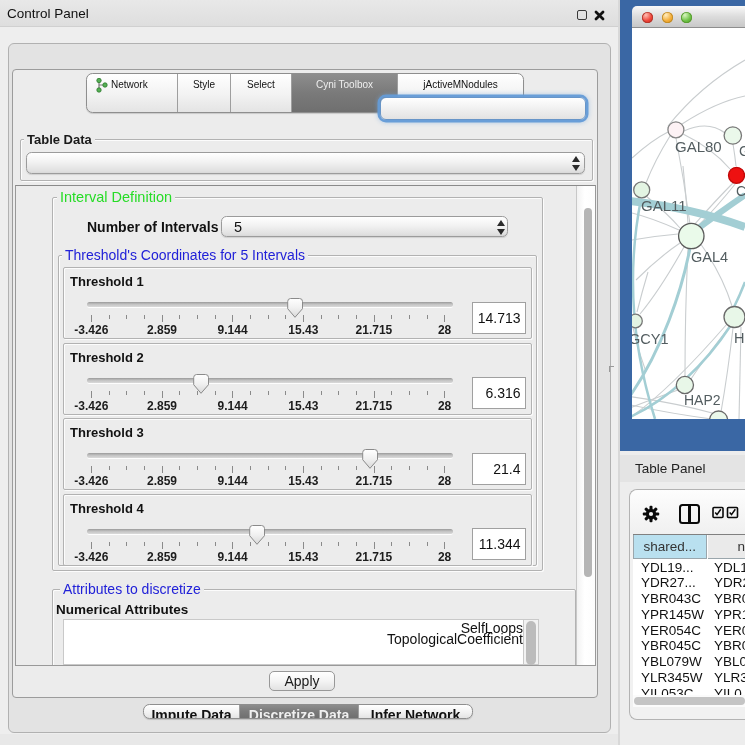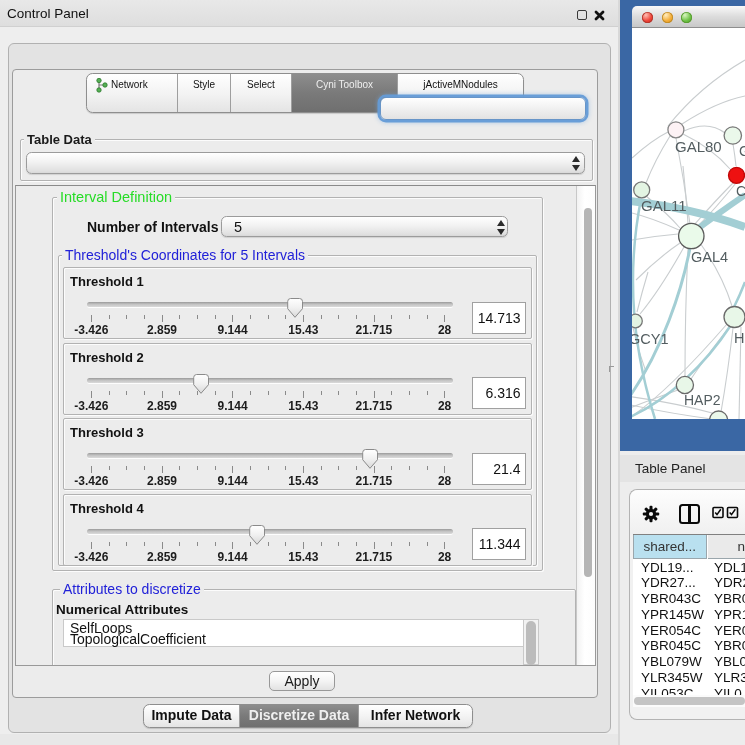--- a/index.html
+++ b/index.html
@@ -173,38 +173,38 @@
               </linearGradient>
             </defs>
             <path d="M3.5,0.5 h9 a3,3 0 0 1 3,3 v7.2 L8,19.3 L0.7,10.7 V3.5 a3,3 0 0 1 2.8,-3 z" fill="url(#tg3)" stroke="#8a8a8a" stroke-width="1"></path>
           </svg>
   <div class="vbox" style="left:407.5px;top:33.5px;">11.344</div>
 </div>
 
   <div class="abs etched" style="left:36px;top:403px;width:524px;height:90px;"></div>
   <div class="glabel" style="left:44px;top:396px;font-size:14px;color:#2121d8;">Attributes to discretize</div>
   <div class="abs" style="left:40px;top:416px;font-size:13.5px;font-weight:bold;color:#111;">Numerical Attributes</div>
-  <div class="abs" style="left:47px;top:433px;width:460px;height:28px;background:#ffffff;border:1px solid #c9c9c9;border-right:none;">
+  <div class="abs" style="left:47px;top:433px;width:460px;height:46px;background:#ffffff;border:1px solid #c9c9c9;border-right:none;text-align:right;">
     <div style="padding-left:6px;height:13.4px;line-height:13.4px;font-size:14px;color:#111;padding-top:2px;">SelfLoops</div>
     <div style="padding-left:6px;height:13.4px;line-height:13.4px;font-size:14px;color:#111;">TopologicalCoefficient</div>
   </div>
   <div class="abs" style="left:507px;top:433px;width:16px;height:46px;background:#f2f2f2;border:1px solid #c9c9c9;">
     <div class="abs" style="left:2px;top:1px;width:10px;height:44px;background:#bcbcbc;border-radius:5px;"></div>
   </div>
  </div>
 
  <div class="abs" style="left:560px;top:0;width:20px;height:479px;background:linear-gradient(90deg,#f2f2f2,#ffffff 40%,#fcfcfc);border-left:1px solid #c8c8c8;">
    <div class="abs" style="left:6.5px;top:22px;width:8px;height:369px;background:#b5b5b5;border-radius:4.5px;"></div>
  </div>
 </div>
 
 
 <div class="abs" style="left:269px;top:671px;width:66px;height:20px;border:1px solid #989898;border-radius:5px;background:linear-gradient(180deg,#ffffff,#f4f4f4 50%,#e2e2e2);text-align:center;line-height:18px;font-size:14px;color:#1a1a1a;">Apply</div>
 
-<div class="seg" style="left:143px;top:704px;height:24px;font-size:14px;">
+<div class="seg" style="left:143px;top:704px;height:15px;font-size:14px;">
   <div style="width:96px;line-height:20px;font-weight:bold;">Impute Data</div>
   <div class="on" style="width:119px;line-height:20px;font-weight:bold;">Discretize Data</div>
   <div style="width:113px;line-height:20px;font-weight:bold;">Infer Network</div>
 </div>
 
 <div class="abs" style="left:609px;top:366px;width:5px;height:6px;border-left:1.5px solid #9a9a9a;border-top:1.5px solid #9a9a9a;"></div>
 <div class="abs" style="left:0;top:734px;width:618px;height:11px;background:#e8e8e8;"></div>
 
 <div class="abs" style="left:618px;top:0;width:2px;height:745px;background:#d8d8d8;"></div>
 <div class="abs" style="left:620px;top:0;width:125px;height:451px;background:#3a67a4;"></div>

